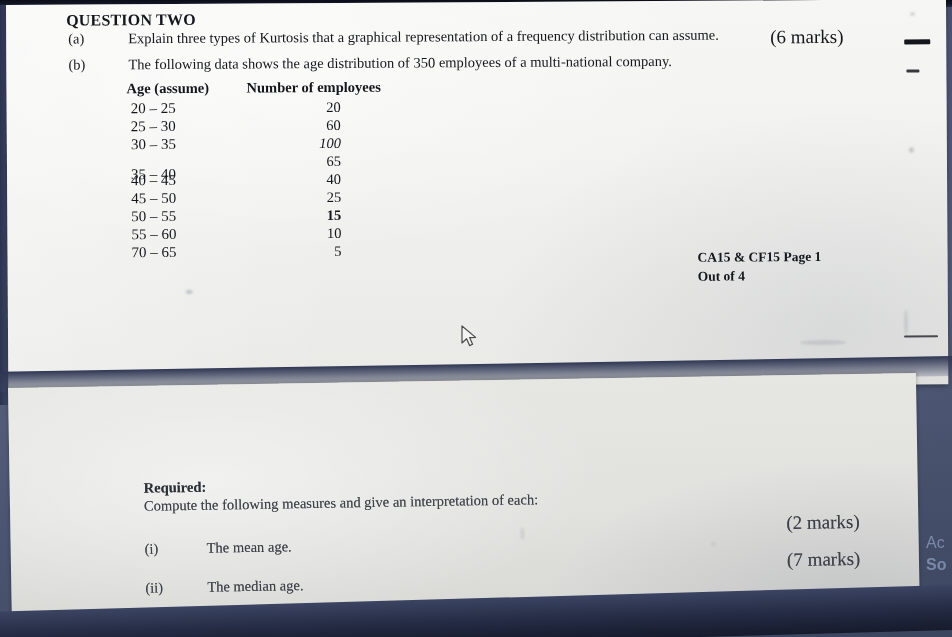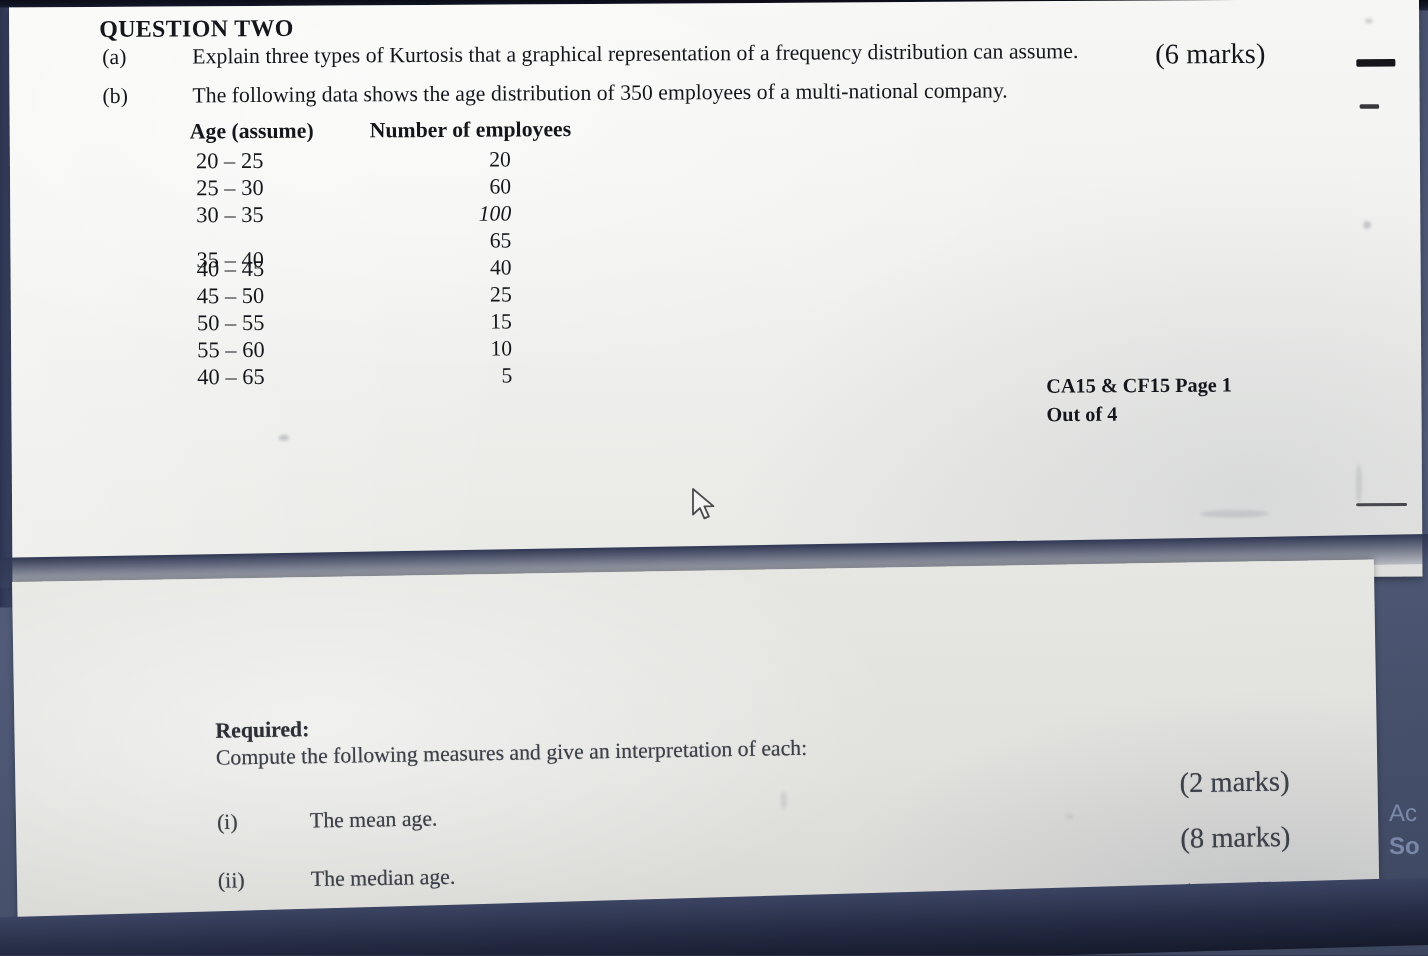--- a/index.html
+++ b/index.html
@@ -221,28 +221,28 @@
       <div style="position:relative; height:18px;">
         <div class="doc-text tbl-cell" style="left:4px; top:0px;">40 – 45</div>
         <div class="doc-text tbl-num" style="left:172px; top:0px; width:42px;">40</div>
       </div>
       <div style="position:relative; height:18px;">
         <div class="doc-text tbl-cell" style="left:4px; top:0px;">45 – 50</div>
         <div class="doc-text tbl-num" style="left:172px; top:0px; width:42px;">25</div>
       </div>
       <div style="position:relative; height:18px;">
         <div class="doc-text tbl-cell" style="left:4px; top:0px;">50 – 55</div>
-        <div class="doc-text tbl-num" style="left:172px; top:0px; width:42px;">15</div>
+        <div class="doc-text tbl-num" style="left:172px; top:0px; width:42px;font-weight:bold;">15</div>
       </div>
       <div style="position:relative; height:18px;">
         <div class="doc-text tbl-cell" style="left:4px; top:0px;">55 – 60</div>
         <div class="doc-text tbl-num" style="left:172px; top:0px; width:42px;">10</div>
       </div>
       <div style="position:relative; height:18px;">
-        <div class="doc-text tbl-cell" style="left:4px; top:0px;">40 – 65</div>
+        <div class="doc-text tbl-cell" style="left:4px; top:0px;">70 – 65</div>
         <div class="doc-text tbl-num" style="left:172px; top:0px; width:42px;">5</div>
       </div>
     </div>
 
     <div class="doc-text pagefoot" style="left:690px; top:249px;">CA15 &amp; CF15 Page 1</div>
     <div class="doc-text pagefoot" style="left:690px; top:268px;">Out of 4</div>
 
     <div class="pen-dash" style="left:898px; top:40px; width:26px; height:5px;"></div>
     <div class="pen-dash" style="left:900px; top:70px; width:13px; height:3px; opacity:0.85;"></div>
     <div class="smudge" style="left:904px; top:13px; width:5px; height:3px;"></div>
@@ -260,21 +260,21 @@
 
     <div class="doc-text lower-text bold q-label" style="left:134px; top:94px; font-size:14.5px;">Required:</div>
     <div class="doc-text lower-text q-body" style="left:134px; top:112px;">Compute the following measures and give an interpretation of each:</div>
 
     <div class="doc-text lower-text q-label" style="left:134px; top:155px;">(i)</div>
     <div class="doc-text lower-text q-body" style="left:196px; top:155px;">The mean age.</div>
     <div class="doc-text lower-text marks" style="left:776px; top:137px;">(2 marks)</div>
 
     <div class="doc-text lower-text q-label" style="left:134px; top:194px;">(ii)</div>
     <div class="doc-text lower-text q-body" style="left:196px; top:194px;">The median age.</div>
-    <div class="doc-text lower-text marks" style="left:776px; top:174px;">(8 marks)</div>
+    <div class="doc-text lower-text marks" style="left:776px; top:174px;">(7 marks)</div>
 
     <div class="doc-text lower-text q-label" style="left:134px; top:231px;">(iii)</div>
     <div class="doc-text lower-text q-body" style="left:196px; top:231px;">The standard deviation of the employees' ages.</div>
     <div class="doc-text lower-text marks" style="left:776px; top:211px;">(6 marks)</div>
 
     <div class="smudge" style="left:510px; top:148px; width:4px; height:12px; opacity:0.45;"></div>
     <div class="smudge" style="left:700px; top:166px; width:5px; height:4px; opacity:0.4;"></div>
   </div>
 
   <div class="edge-ui-text" style="left:926px; top:534px;">Ac</div>

